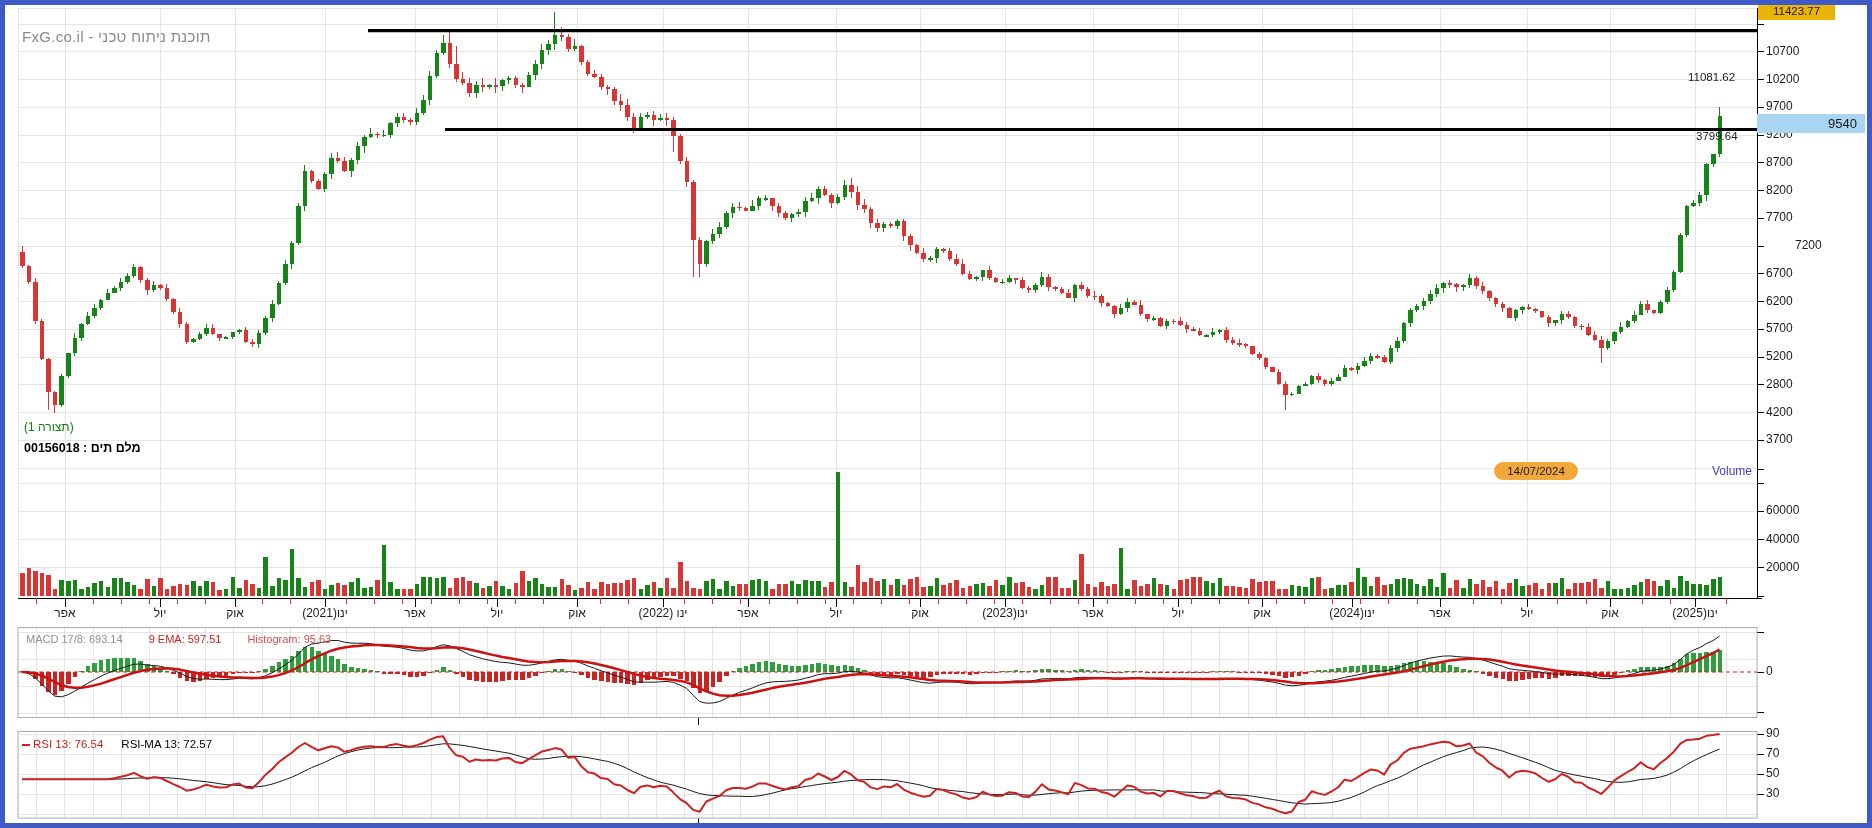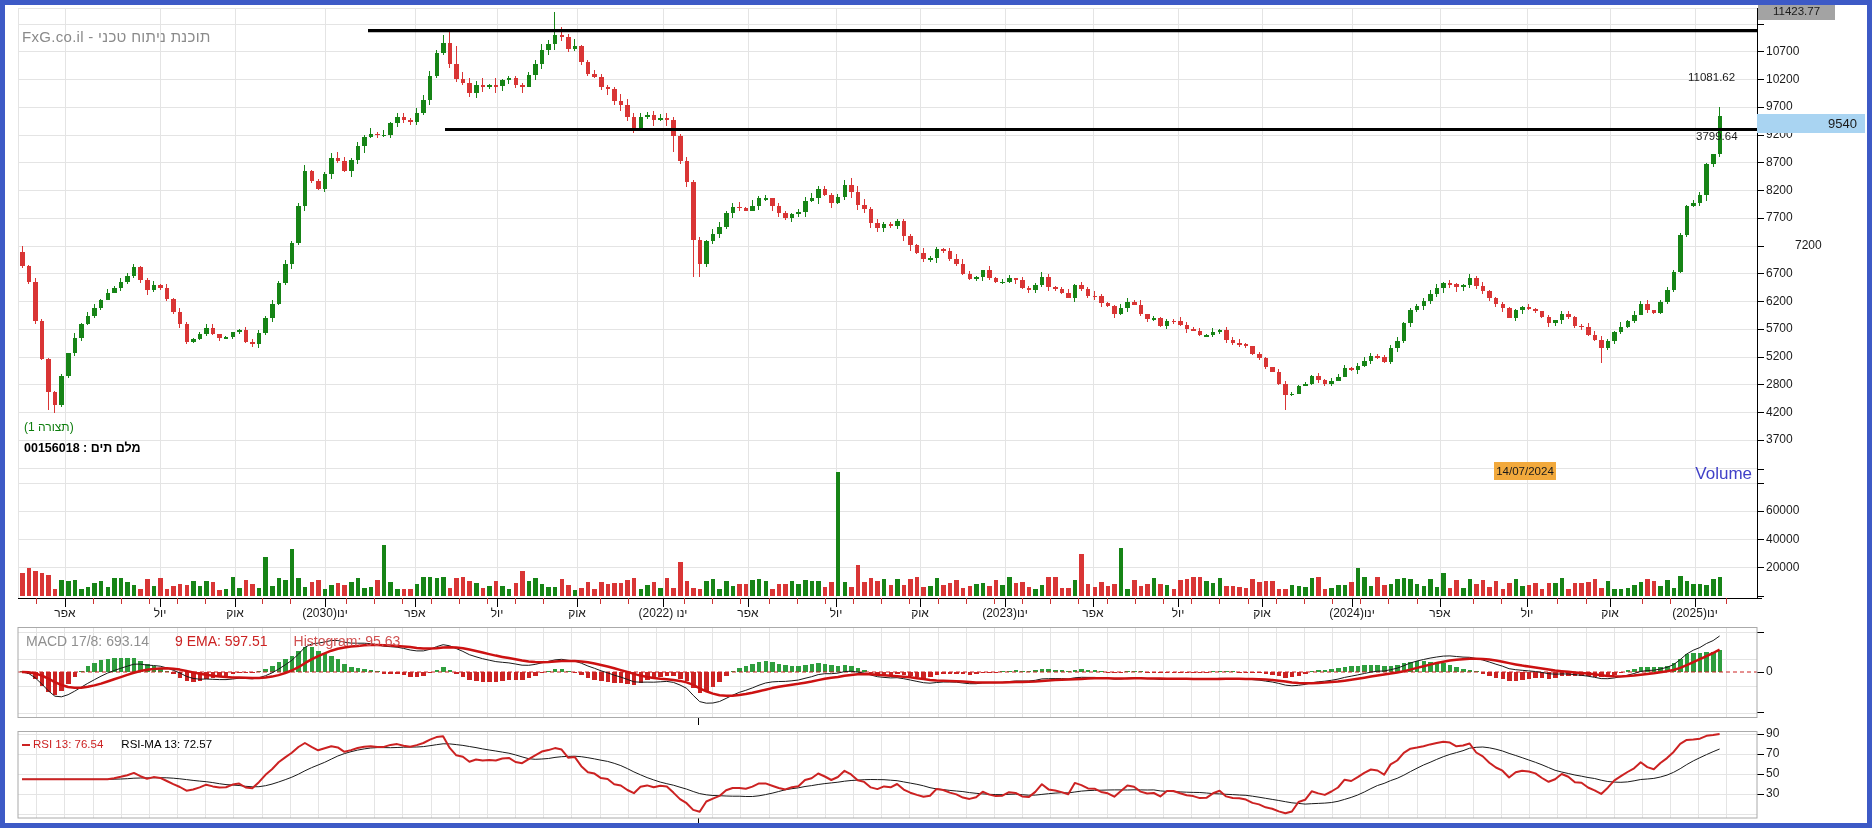--- a/index.html
+++ b/index.html
@@ -6,28 +6,28 @@
   .window{position:relative;width:1872px;height:828px;background:#ffffff;overflow:hidden;
           font-family:"Liberation Sans","DejaVu Sans",sans-serif;}
   .frame{position:absolute;inset:0;border:5px solid #3d5ac6;pointer-events:none;z-index:50;}
   #chart-svg{position:absolute;left:0;top:0;z-index:1;}
   .lbl{position:absolute;z-index:10;white-space:nowrap;color:#1a1a1a;}
   #title{left:22px;top:28px;font-size:15px;color:#8a8a8a;letter-spacing:.3px;}
   #config-label{left:24px;top:420px;font-size:12px;color:#0b7c0b;direction:rtl;}
   #instrument-label{left:24px;top:441px;font-size:12.5px;font-weight:700;color:#000;direction:rtl;}
   #line1-label{left:1688px;top:27px;font-size:11.5px;margin-top:44px;}
   #line2-label{left:1696px;top:130px;font-size:11.5px;}
-  #ath-label{left:1758px;top:3px;width:77px;height:17px;background:#a3a3a3;font-size:11.5px;
+  #ath-label{left:1758px;top:3px;width:77px;height:17px;background:#eab308;font-size:11.5px;
              text-align:center;line-height:17px;}
   #cur-label{left:1757px;top:114px;width:108px;height:19px;background:#a9d4f2;font-size:13px;
              text-align:right;line-height:19px;padding-right:8px;box-sizing:border-box;}
-  #date-marker{left:1494px;top:462px;width:62px;height:18px;background:#f2a93c;font-size:11.5px;
-               text-align:center;line-height:18px;}
-  #volume-title{left:1690px;top:464px;width:62px;text-align:right;color:#4141c8;font-size:17px;}
-  #macd-labels{left:26px;top:633px;font-size:14px;display:flex;gap:26px;}
+  #date-marker{left:1494px;top:462px;width:84px;height:18px;background:#f2a93c;font-size:11.5px;
+               text-align:center;line-height:18px;border-radius:9px;}
+  #volume-title{left:1690px;top:464px;width:62px;text-align:right;color:#4141c8;font-size:12px;}
+  #macd-labels{left:26px;top:633px;font-size:11px;display:flex;gap:26px;}
   #macd-labels .g{color:#909090;} .r{color:#cc2222;} .lr{color:#d05050;}
   #rsi-labels{left:22px;top:738px;font-size:11.5px;display:flex;gap:18px;align-items:center;}
   #rsi-labels .dash{display:inline-block;width:8px;height:2px;background:#cc2222;margin-right:3px;vertical-align:middle;}
   .ax{position:absolute;font-size:12px;color:#1a1a1a;z-index:9;white-space:nowrap;}
   .xl{transform:translateX(-50%);}
 </style>
 </head>
 <body>
 
 <div class="window">
@@ -1414,21 +1414,21 @@
       <span class="ax" style="left: 1766px; top: 531.6px;">40000</span>
       <span class="ax" style="left: 1766px; top: 559.8px;">20000</span>
       <span class="ax" style="left: 1766px; top: 664px;">0</span>
       <span class="ax" style="left: 1766px; top: 726px;">90</span>
       <span class="ax" style="left: 1766px; top: 746px;">70</span>
       <span class="ax" style="left: 1766px; top: 766px;">50</span>
       <span class="ax" style="left: 1766px; top: 786px;">30</span>
       <span class="ax xl" style="left: 65px; top: 606px;">אפר</span>
       <span class="ax xl" style="left: 160px; top: 606px;">יול</span>
       <span class="ax xl" style="left: 235px; top: 606px;">אוק</span>
-      <span class="ax xl" style="left: 325px; top: 606px;">ינו(2030)</span>
+      <span class="ax xl" style="left: 325px; top: 606px;">ינו(2021)</span>
       <span class="ax xl" style="left: 415px; top: 606px;">אפר</span>
       <span class="ax xl" style="left: 497px; top: 606px;">יול</span>
       <span class="ax xl" style="left: 577px; top: 606px;">אוק</span>
       <span class="ax xl" style="left: 663px; top: 606px;">ינו (2022)</span>
       <span class="ax xl" style="left: 748px; top: 606px;">אפר</span>
       <span class="ax xl" style="left: 836px; top: 606px;">יול</span>
       <span class="ax xl" style="left: 920px; top: 606px;">אוק</span>
       <span class="ax xl" style="left: 1005px; top: 606px;">ינו(2023)</span>
       <span class="ax xl" style="left: 1093px; top: 606px;">אפר</span>
       <span class="ax xl" style="left: 1178px; top: 606px;">יול</span>

